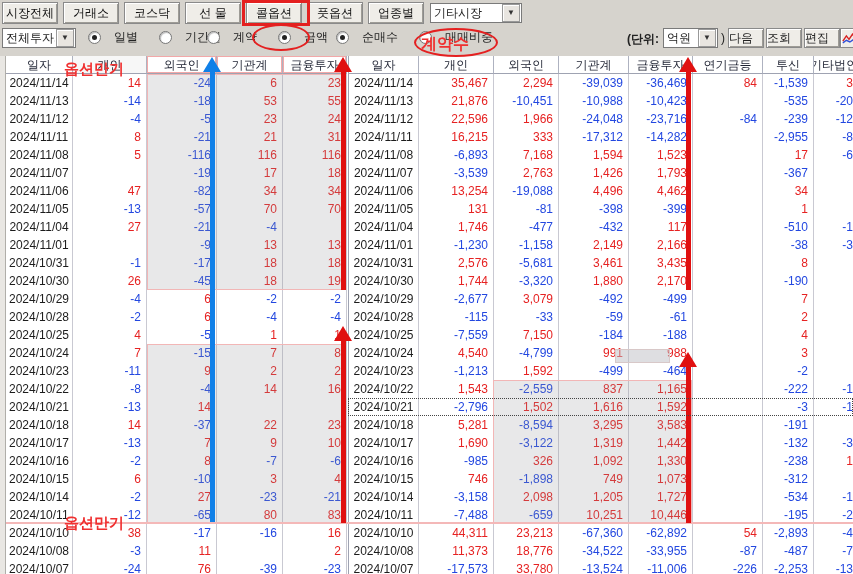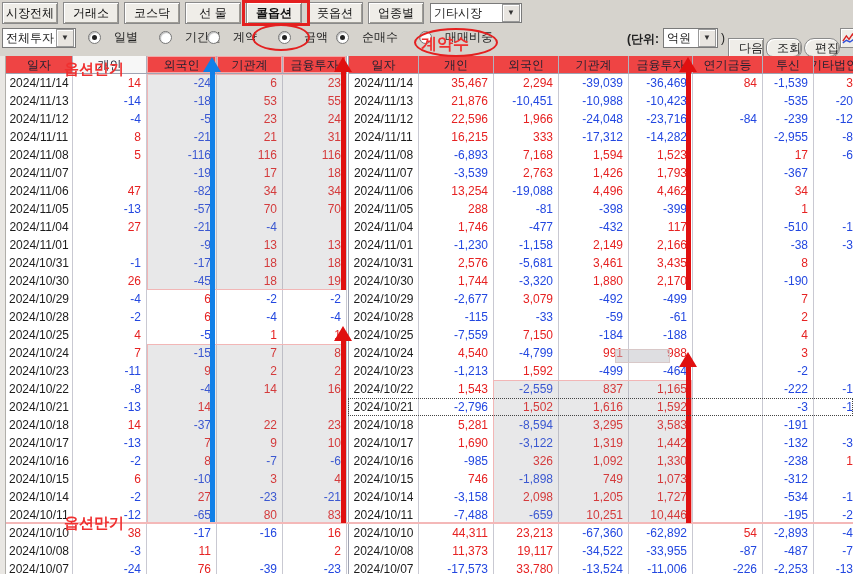--- a/index.html
+++ b/index.html
@@ -10,48 +10,48 @@
     font-size:12px;color:#222;
   }
   
   .tabbar{position:absolute;left:2px;top:2px;height:22px;display:flex;gap:5px;align-items:flex-end;}
   .tab-btn{
     width:56px;height:22px;line-height:20px;text-align:center;
     background:#efede8;border:1px solid #8a8a8a;box-sizing:border-box;
     box-shadow:inset 1px 1px 0 #ffffff, inset -1px -1px 0 #9e9c96;
     color:#111;cursor:default;white-space:nowrap;overflow:hidden;
   }
-  .tab-btn.active{font-weight:bold;}
+  .tab-btn.active{font-weight:normal;}
   .combo{
     position:absolute;height:20px;background:#fff;border:1px solid #7a7a7a;
     box-sizing:border-box;display:flex;align-items:center;
   }
   .combo .combo-text{flex:1;padding:0 3px;overflow:hidden;white-space:nowrap;}
   .combo .combo-arrow{
     width:16px;height:16px;margin:1px;background:#e8e5e0;border:1px solid #999;
     box-shadow:inset 1px 1px 0 #fff;font-size:8px;line-height:15px;text-align:center;color:#333;
   }
   .row2{position:absolute;left:0;top:27px;height:22px;width:853px;}
   .radio-group{position:absolute;top:2px;display:flex;align-items:center;gap:13px;}
   .radio{width:11px;height:11px;border-radius:50%;background:#fff;border:1px solid #777;
     box-shadow:inset 1px 1px 1px #bbb;display:inline-block;position:relative;}
   .radio.sel::after{content:"";position:absolute;left:3px;top:3px;width:5px;height:5px;border-radius:50%;background:#222;}
   .radio-label{margin-right:8px;}
   .small-btn{
-    position:absolute;top:11px;height:20px;background:#efede8;border:1px solid #8a8a8a;
+    position:absolute;top:1px;height:20px;background:#efede8;border:1px solid #8a8a8a;
     box-sizing:border-box;box-shadow:inset 1px 1px 0 #fff, inset -1px -1px 0 #9e9c96;
-    text-align:right;line-height:18px;
+    text-align:left;line-height:18px;
   }
   
   .table-bg{position:absolute;left:6px;top:56px;width:847px;height:518px;background:#ffffff;}
   .gutter{position:absolute;left:0;top:56px;width:6px;height:518px;background:#e9e7e3;border-right:1px solid #b0aea9;box-sizing:border-box;}
   .grid-table{position:absolute;top:56px;display:grid;grid-auto-rows:18px;z-index:1;}
   .cell{box-sizing:border-box;border-right:1px solid #c9c9d2;line-height:18px;height:18px;
         overflow:hidden;white-space:nowrap;}
-  .cell.head{background:#ef4444;border-right:1px solid #aeb2c0;border-bottom:1px solid #9fa3b2;
+  .cell.head{background:#ffffff;border-right:1px solid #aeb2c0;border-bottom:1px solid #9fa3b2;
         text-align:center;color:#1c2030;}
   .cell.date{text-align:center;color:#1c1c1c;}
   .cell.num{text-align:right;padding-right:5px;}
   .num.pos{color:#e62222;}
   .num.neg{color:#2247e0;}
   .clip-left{direction:rtl;}
   #left-table{left:6px;grid-template-columns:67px 74px 70px 66px 64px;}
   #right-table{left:348px;width:505px;overflow:hidden;grid-template-columns:70px 75px 65px 70px 64px 70px 51px 45px;border-left:1px solid #9fa3b2;}
   #left-table .cell.head:nth-child(2){background:#f7f7f7;}
   #left-table .cell.head:nth-child(3),
@@ -117,22 +117,22 @@
     </div>
 
   <span class="paren" style="left:627px;font-weight:bold;">(단위:</span>
   <div class="combo" style="left:663px;top:1px;width:55px;">
     <span class="combo-text">억원</span>
     <span class="combo-arrow">▼</span>
   </div>
   <span class="paren" style="left:721px;">)</span>
 
   <div class="small-btn" style="left:728px;width:36px;">다음</div>
-  <div class="small-btn" style="left:766px;width:36px;border-radius:8px;">조회</div>
-  <div class="small-btn" style="left:804px;width:36px;border-radius:10px;">편집</div>
+  <div class="small-btn" style="left:766px;width:36px;">조회</div>
+  <div class="small-btn" style="left:804px;width:36px;">편집</div>
   <div class="chart-btn" style="left:840px;">
     <svg width="14" height="11" viewBox="0 0 16 12">
       <polyline points="1,9 5,3 8,7 12,1 15,5" fill="none" stroke="#d82020" stroke-width="1.6"></polyline>
       <polyline points="1,11 5,8 9,10 15,6" fill="none" stroke="#3050d8" stroke-width="1.6"></polyline>
     </svg>
   </div>
 </div>
 
 <div class="gutter"></div>
 <div class="table-bg"></div>
@@ -342,21 +342,21 @@
     <div class="cell num"></div>
     <div class="cell date">2024/11/06</div>
     <div class="cell num pos">13,254</div>
     <div class="cell num neg">-19,088</div>
     <div class="cell num pos">4,496</div>
     <div class="cell num pos">4,462</div>
     <div class="cell num"></div>
     <div class="cell num pos">34</div>
     <div class="cell num"></div>
     <div class="cell date">2024/11/05</div>
-    <div class="cell num pos">288</div>
+    <div class="cell num pos">131</div>
     <div class="cell num neg">-81</div>
     <div class="cell num neg">-398</div>
     <div class="cell num neg">-399</div>
     <div class="cell num"></div>
     <div class="cell num pos">1</div>
     <div class="cell num"></div>
     <div class="cell date">2024/11/04</div>
     <div class="cell num pos">1,746</div>
     <div class="cell num neg">-477</div>
     <div class="cell num neg">-432</div>
@@ -495,21 +495,21 @@
     <div class="cell date">2024/10/10</div>
     <div class="cell num pos">44,311</div>
     <div class="cell num pos">23,213</div>
     <div class="cell num neg">-67,360</div>
     <div class="cell num neg">-62,892</div>
     <div class="cell num pos">54</div>
     <div class="cell num neg">-2,893</div>
     <div class="cell num neg">-4</div>
     <div class="cell date">2024/10/08</div>
     <div class="cell num pos">11,373</div>
-    <div class="cell num pos">19,117</div>
+    <div class="cell num pos">18,776</div>
     <div class="cell num neg">-34,522</div>
     <div class="cell num neg">-33,955</div>
     <div class="cell num neg">-87</div>
     <div class="cell num neg">-487</div>
     <div class="cell num neg">-7</div>
     <div class="cell date">2024/10/07</div>
     <div class="cell num neg">-17,573</div>
     <div class="cell num pos">33,780</div>
     <div class="cell num neg">-13,524</div>
     <div class="cell num neg">-11,006</div>

